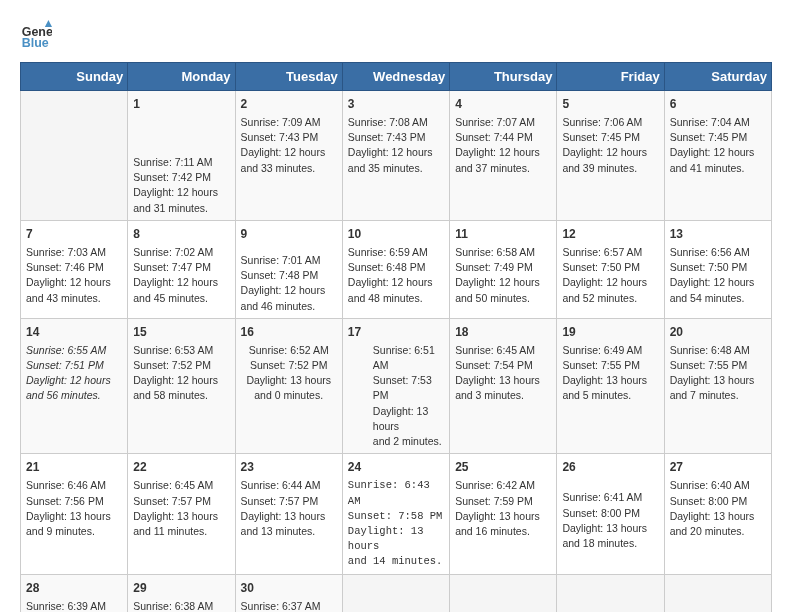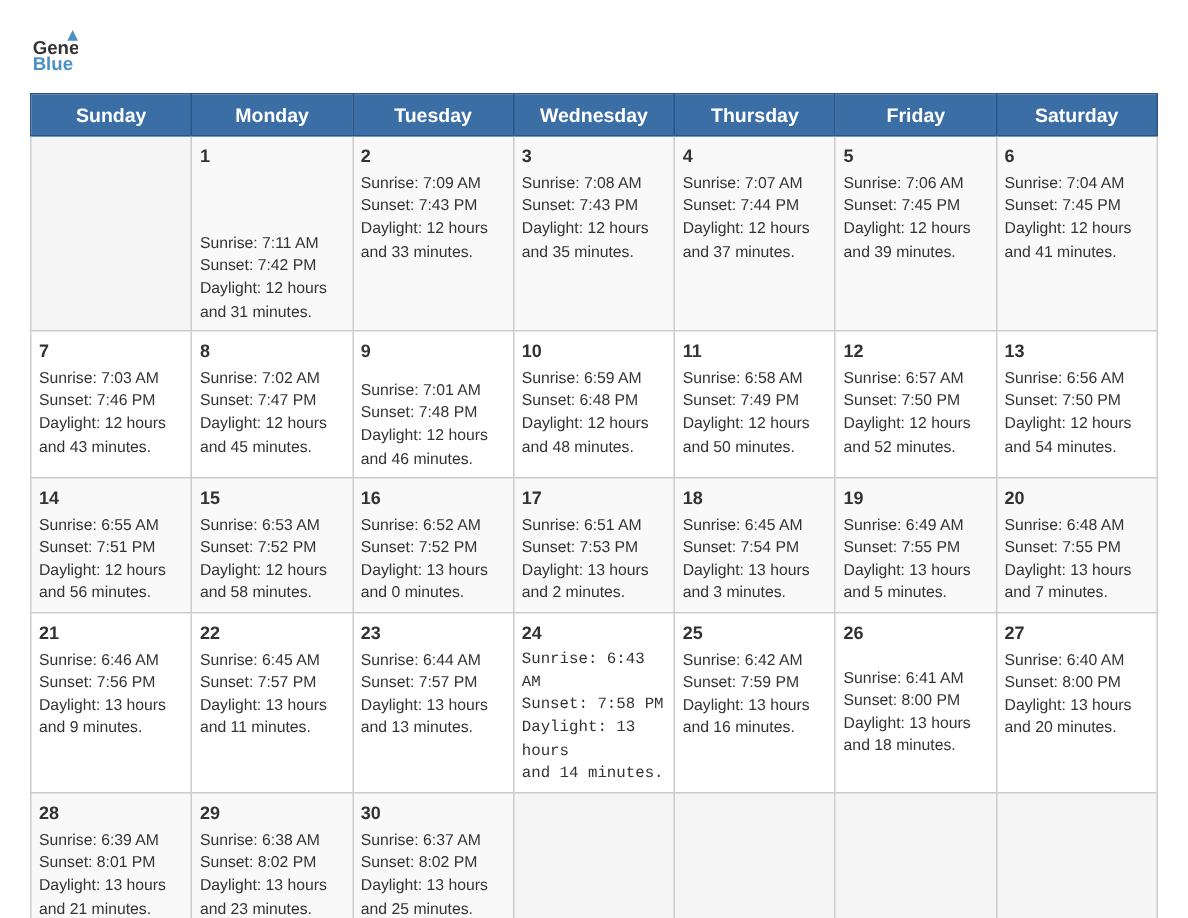--- a/index.html
+++ b/index.html
@@ -40,21 +40,21 @@
     }
     table {
       width: 100%;
       border-collapse: collapse;
       font-size: 11px;
     }
     thead th {
       background-color: #3a6ea5;
       color: #fff;
       padding: 6px 4px;
-      text-align: center;
+      text-align: right;
       font-size: 13px;
       font-weight: bold;
       border: 1px solid #2a5585;
     }
     tbody td {
       border: 1px solid #ccc;
       vertical-align: top;
       padding: 4px 5px;
       min-height: 70px;
       height: 85px;
@@ -209,42 +209,42 @@
           <span class="day-num">13</span>
           <div class="cell-content" style="white-space: pre-line;">Sunrise: 6:56 AM
 Sunset: 7:50 PM
 Daylight: 12 hours
 and 54 minutes.</div>
         </td>
       </tr>
       <tr>
         <td>
           <span class="day-num">14</span>
-          <div class="cell-content" style="white-space: pre-line;">Sunrise: 6:55 AM
+          <div class="cell-content" style="white-space: pre-line; font-style: italic;">Sunrise: 6:55 AM
 Sunset: 7:51 PM
 Daylight: 12 hours
 and 56 minutes.</div>
         </td>
         <td>
           <span class="day-num">15</span>
           <div class="cell-content" style="white-space: pre-line;">Sunrise: 6:53 AM
 Sunset: 7:52 PM
 Daylight: 12 hours
 and 58 minutes.</div>
         </td>
         <td>
           <span class="day-num">16</span>
-          <div class="cell-content" style="white-space: pre-line;">Sunrise: 6:52 AM
+          <div class="cell-content" style="white-space: pre-line; text-align: center;">Sunrise: 6:52 AM
 Sunset: 7:52 PM
 Daylight: 13 hours
 and 0 minutes.</div>
         </td>
         <td>
           <span class="day-num">17</span>
-          <div class="cell-content" style="white-space: pre-line;">Sunrise: 6:51 AM
+          <div class="cell-content" style="white-space: pre-line; margin-left: 25px;">Sunrise: 6:51 AM
 Sunset: 7:53 PM
 Daylight: 13 hours
 and 2 minutes.</div>
         </td>
         <td>
           <span class="day-num">18</span>
           <div class="cell-content" style="white-space: pre-line;">Sunrise: 6:45 AM
 Sunset: 7:54 PM
 Daylight: 13 hours
 and 3 minutes.</div>

